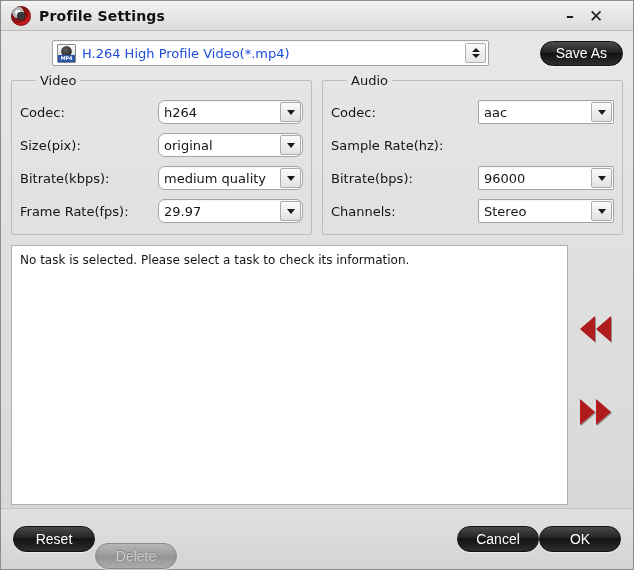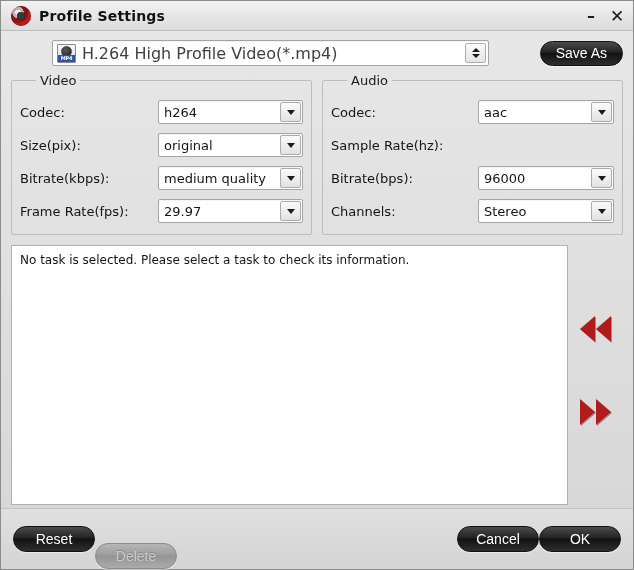--- a/index.html
+++ b/index.html
@@ -27,21 +27,21 @@
     display: flex;
     flex-direction: column;
   }
 
   
   .titlebar {
     height: 30px;
     flex: 0 0 30px;
     display: flex;
     align-items: center;
-    padding: 0 3px 0 10px;
+    padding: 0 24px 0 10px;
     background: linear-gradient(180deg, #f2f2f2 0%, #e6e6e6 50%, #dcdcdc 100%);
     border-bottom: 1px solid #bdbdbd;
     box-sizing: border-box;
   }
   .app-icon {
     width: 20px;
     height: 20px;
     flex: 0 0 20px;
     position: relative;
     margin-right: 8px;
@@ -135,22 +135,22 @@
     background: #2a54a8;
     color: #fff;
     font-size: 5px;
     font-family: "DejaVu Sans", sans-serif;
     font-weight: bold;
     line-height: 7px;
     text-align: center;
     letter-spacing: -.2px;
   }
   .profile-text {
-    font-size: 16px;
-    color: #404040;
+    font-size: 13px;
+    color: #1d4ed8;
     white-space: nowrap;
     overflow: hidden;
   }
   .spinner {
     position: absolute;
     right: 2px;
     top: 2px;
     bottom: 2px;
     width: 19px;
     background: linear-gradient(180deg,#fbfbfb,#e4e4e4);
@@ -247,21 +247,21 @@
     border-radius: 2px;
     display: flex;
     align-items: center;
     padding: 0 22px 0 5px;
     font-size: 13px;
     color: #141414;
     box-shadow: inset 0 1px 1px rgba(0,0,0,.04);
     overflow: hidden;
     white-space: nowrap;
   }
-  .video .combo { flex: 0 0 145px; }
+  .video .combo { flex: 0 0 145px; border-radius: 7px; }
   .audio .combo { flex: 0 0 136px; }
   .combo .arrow-box {
     position: absolute;
     right: 1px; top: 1px; bottom: 1px;
     width: 19px;
     background: linear-gradient(180deg,#fbfbfb,#e2e2e2);
     border: 1px solid #ababab;
     border-radius: 2px;
     display: flex;
     align-items: center;

